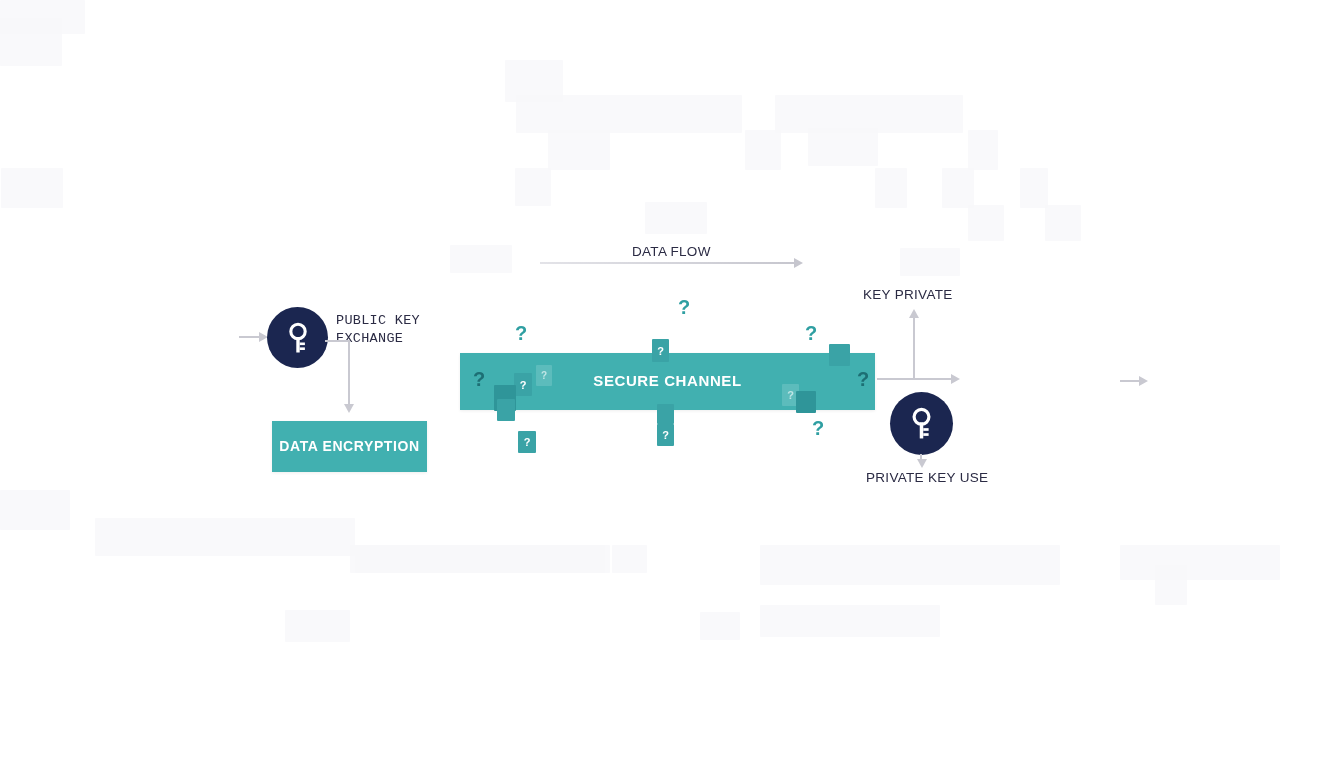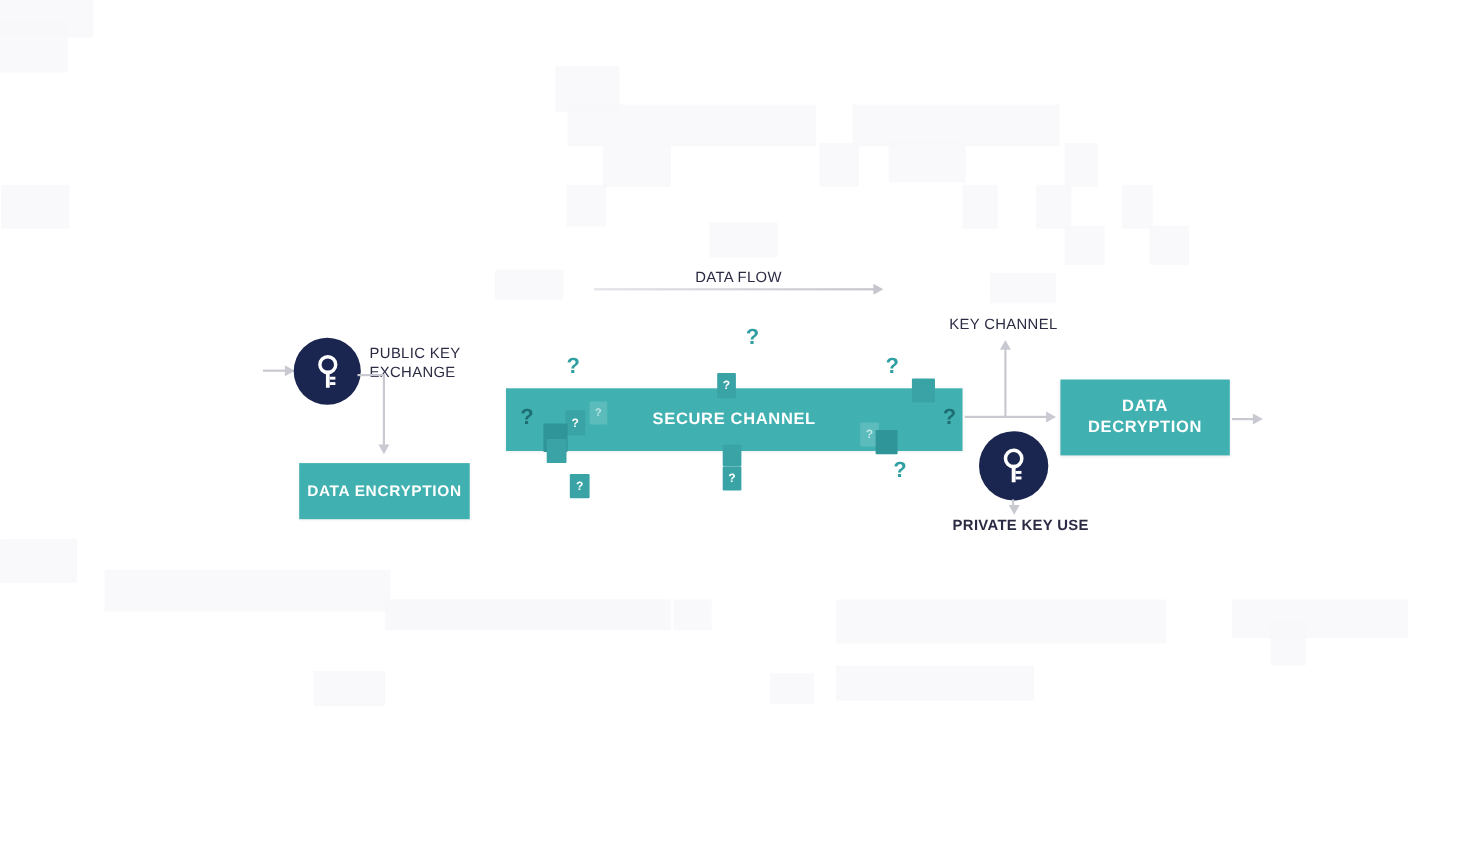--- a/index.html
+++ b/index.html
@@ -60,23 +60,23 @@
   #key-private { left: 890px; top: 392px; width: 63px; height: 63px; }
 
   .caption {
     position: absolute;
     color: #2b2b44;
     font-size: 13.5px;
     letter-spacing: .3px;
     line-height: 1.35;
     white-space: pre-line;
   }
-  #cap-public   { left: 336px; top: 312px; width: 120px; }
+  #cap-public   { left: 336px; top: 312px; width: 120px; font-family: Liberation Mono, monospace; }
   #cap-keyex    { left: 863px; top: 286px; }
-  #cap-privkey  { left: 866px; top: 469px; font-weight: bold; }
+  #cap-privkey  { left: 866px; top: 469px; }
   #cap-dataflow { left: 632px; top: 243px; }
 
   
   .conn { position: absolute; background: #c9c9d1; }
   .conn.h { height: 2px; }
   .conn.v { width: 2px; }
   .arrowhead {
     position: absolute;
     width: 0; height: 0;
   }
@@ -215,36 +215,32 @@
       <div class="qmark on-channel" style="left: 473px; top: 369px; font-size: 20px;">?</div>
       <div class="qmark on-channel" style="left: 857px; top: 369px; font-size: 20px;">?</div>
       <div class="qmark" style="left: 812px; top: 418px; font-size: 20px;">?</div>
     </div>
 
   <div class="conn h" style="left:877px; top:378px; width:78px;"></div>
   <div class="arrowhead right" style="left:951px; top:374px;"></div>
 
   <div class="conn v" style="left:913px; top:316px; height:63px;"></div>
   <div class="arrowhead up" style="left:909px; top:309px;"></div>
-  <div class="caption" id="cap-keyex">KEY CHANNEL</div>
+  <div class="caption" id="cap-keyex">KEY PRIVATE</div>
 
   <div class="keybadge" id="key-private">
     <svg width="27" height="33" viewBox="0 0 26 32">
       <circle cx="13" cy="9.5" r="7.2" fill="none" stroke="#ffffff" stroke-width="3.1"></circle>
       <rect x="11.3" y="15" width="3.4" height="15.5" fill="#ffffff"></rect>
       <rect x="14.7" y="20.5" width="5.2" height="2.6" fill="#ffffff"></rect>
       <rect x="14.7" y="25.4" width="5.2" height="2.6" fill="#ffffff"></rect>
     </svg>
   </div>
   <div class="conn v" style="left:920px; top:454px; height:9px;"></div>
   <div class="arrowhead down" style="left:917px; top:459px;"></div>
   <div class="caption" id="cap-privkey">PRIVATE KEY USE</div>
 
-  <div class="node" id="decryption">
-    <span class="lbl">DATA
-DECRYPTION</span>
-  </div>
 
   <div class="conn h" style="left:1120px; top:380px; width:22px;"></div>
   <div class="arrowhead right" style="left:1139px; top:376px;"></div>
 
 
 </div>
 
 </body></html>

